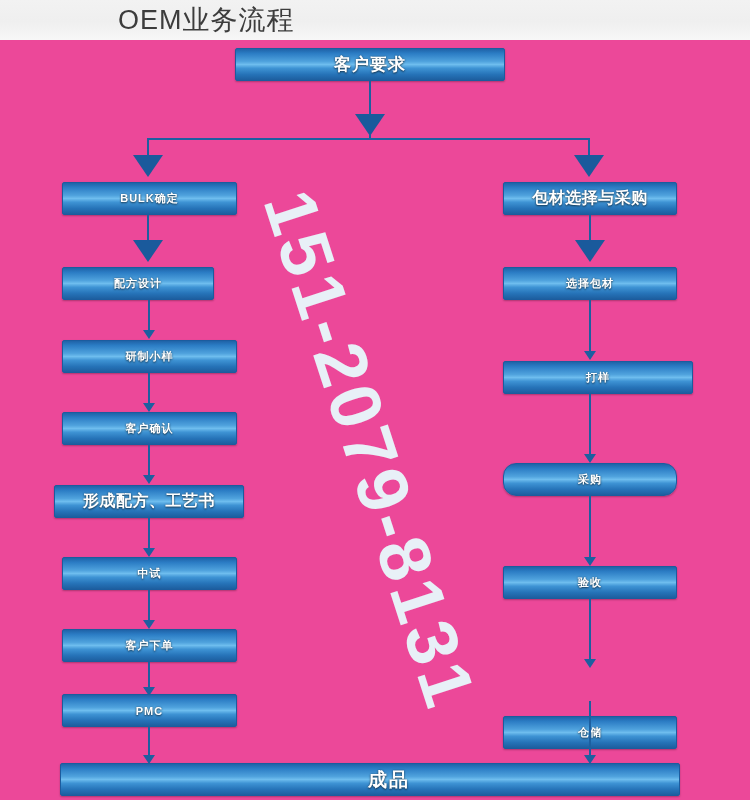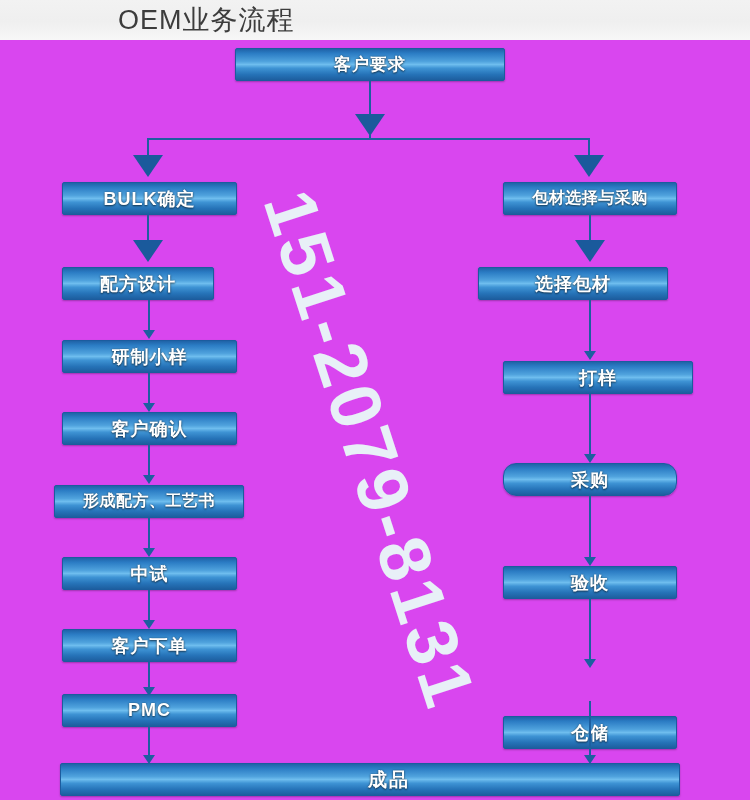--- a/index.html
+++ b/index.html
@@ -5,21 +5,21 @@
   html,body{margin:0;padding:0;}
   body{
     width:750px;height:800px;
     background:#ffffff;
     font-family:"Liberation Sans","DejaVu Sans",sans-serif;
     overflow:hidden;
   }
   #canvas{
     position:relative;
     width:750px;height:800px;
-    background:#d946ef;
+    background:#ec4899;
     overflow:hidden;
   }
   
   .header-band{
     position:absolute;left:0;top:0;width:750px;height:40px;
     background:linear-gradient(180deg,#f2f2f2 0%,#efefef 55%,#f7f7f7 100%);
   }
   .page-title{
     position:absolute;left:118px;top:4px;
     font-size:27px;line-height:32px;
@@ -77,21 +77,21 @@
         #6ebdee 50%,
         #3e93d4 62%,
         #2673b8 82%,
         #1d5e9f 100%);
     box-shadow:0 1px 2px rgba(0,0,0,0.28);
     display:flex;align-items:center;justify-content:center;
   }
   .node span{
     color:#ffffff;
     font-weight:bold;
-    font-size:18px;
+    font-size:11px;
     letter-spacing:1px;
     white-space:nowrap;
     text-shadow:0 1px 2px rgba(0,0,0,0.55), 0 0 2px rgba(0,0,0,0.35);
   }
   .node.wide span{font-size:16px;letter-spacing:0.5px;}
   .node.final span{font-size:19px;letter-spacing:2px;}
   .node.top span{font-size:17px;letter-spacing:1px;}
 </style>
 </head>
 <body>
@@ -166,21 +166,21 @@
   </div>
   <div class="vline" style="left:148px;top:727px;height:29px;"></div>
   <div class="arrow-sm" style="left:143px;top:755px;"></div>
 
   <div class="node wide" style="left:503px;top:182px;width:174px;height:33px;">
     <span>包材选择与采购</span>
   </div>
   <div class="vline" style="left:589px;top:215px;height:30px;"></div>
   <div class="arrow-lg" style="left:575px;top:240px;"></div>
 
-  <div class="node" style="left:478px;top:267px;width:190px;height:33px;">
+  <div class="node" style="left:503px;top:267px;width:174px;height:33px;">
     <span>选择包材</span>
   </div>
   <div class="vline" style="left:589px;top:300px;height:52px;"></div>
   <div class="arrow-sm" style="left:584px;top:351px;"></div>
 
   <div class="node" style="left:503px;top:361px;width:190px;height:33px;">
     <span>打样</span>
   </div>
   <div class="vline" style="left:589px;top:394px;height:61px;"></div>
   <div class="arrow-sm" style="left:584px;top:454px;"></div>

